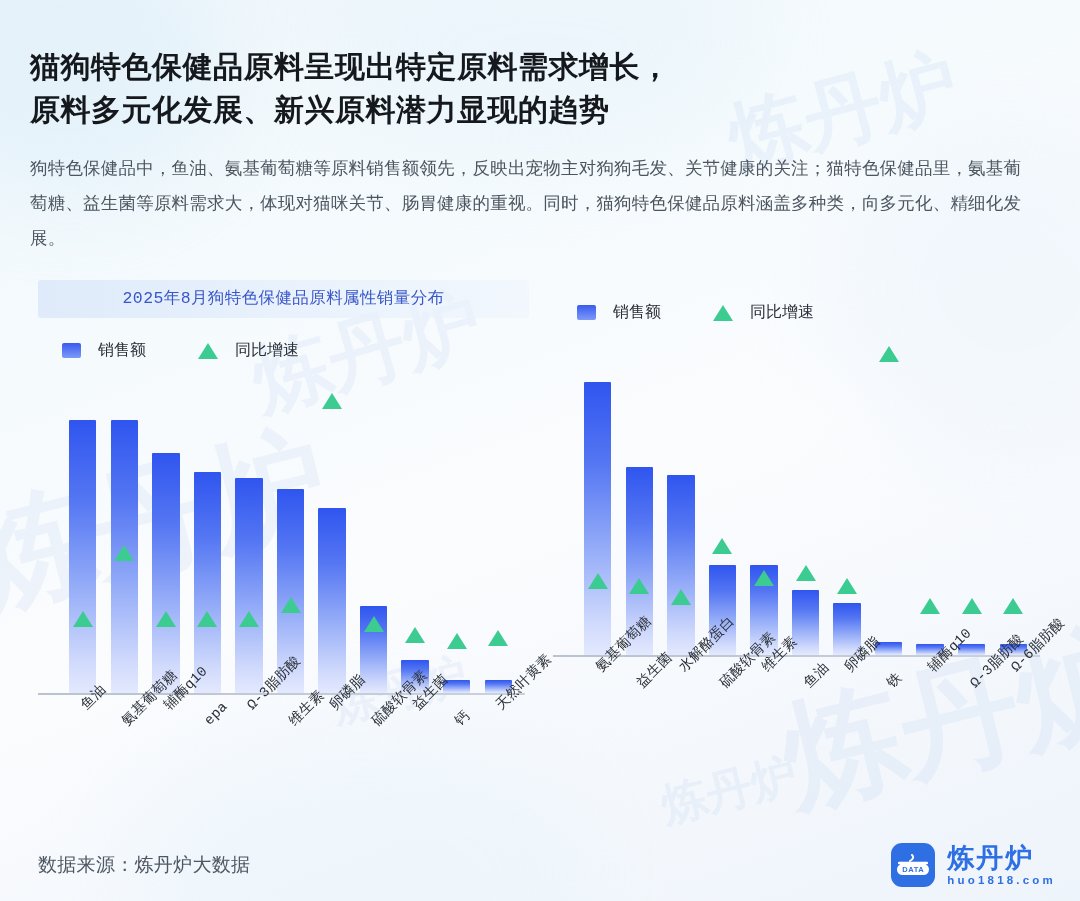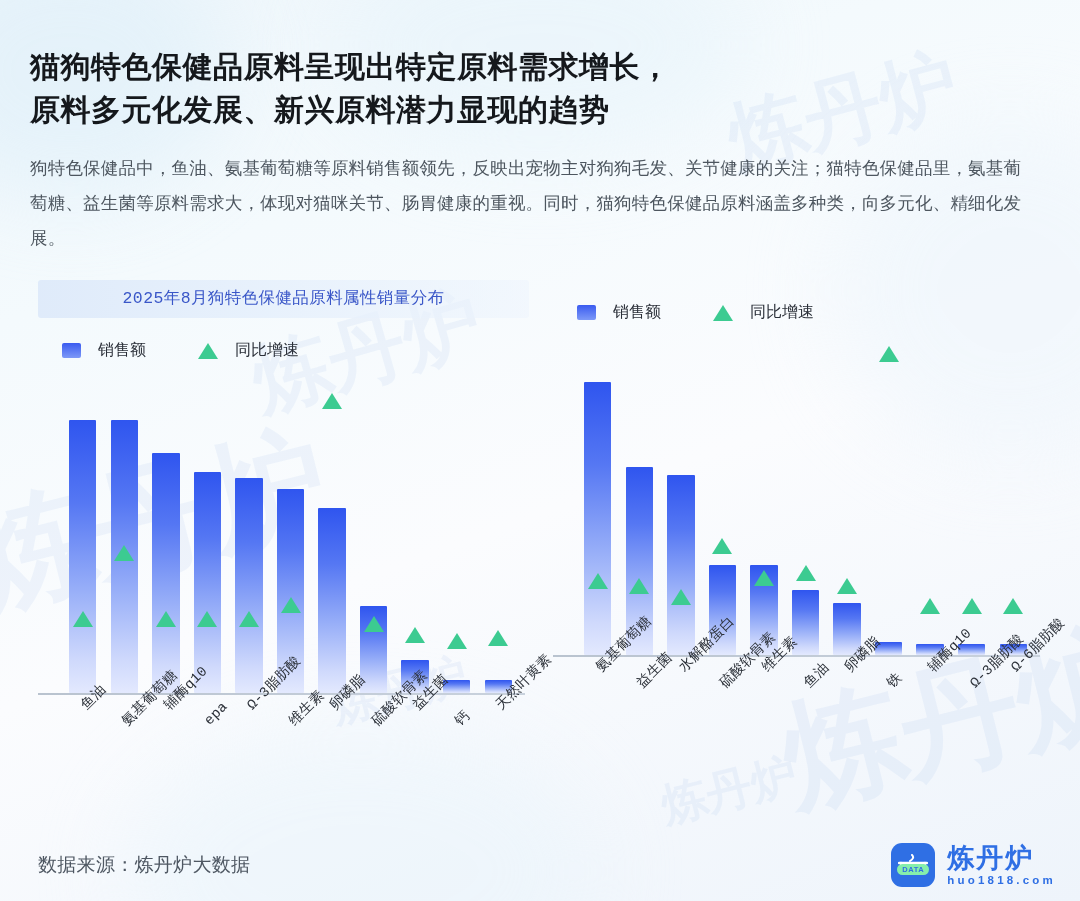--- a/index.html
+++ b/index.html
@@ -98,21 +98,21 @@
     width:44px; height:44px; border-radius:11px; background:#2f6fe4;
     position:relative; display:flex; align-items:flex-end; justify-content:center;
     padding-bottom:5px;
   }
   .brand-mark .pot {
     position:absolute; left:50%; top:50%; transform:translate(-50%,-50%);
     width:30px; height:22px;
   }
   .brand-mark .data-txt {
     position:relative; z-index:2; font-size:7.5px; font-weight:700;
-    color:#2f6fe4; background:#86efac; border-radius:7px; padding:1px 5px;
+    color:#2f6fe4; background:#ffffff; border-radius:7px; padding:1px 5px;
     letter-spacing:.6px; margin-bottom:7px;text-align:right;
   }
   .brand-text { display:flex; flex-direction:column; gap:2px; }
   .brand-name { font-size:27px; font-weight:700; color:#2f6fe4; letter-spacing:2px; line-height:1; }
   .brand-url { font-size:11.5px; font-weight:700; color:#2f6fe4; letter-spacing:3.2px; }
 </style>
 </head>
 <body>
 
 <div class="bg-layer">

